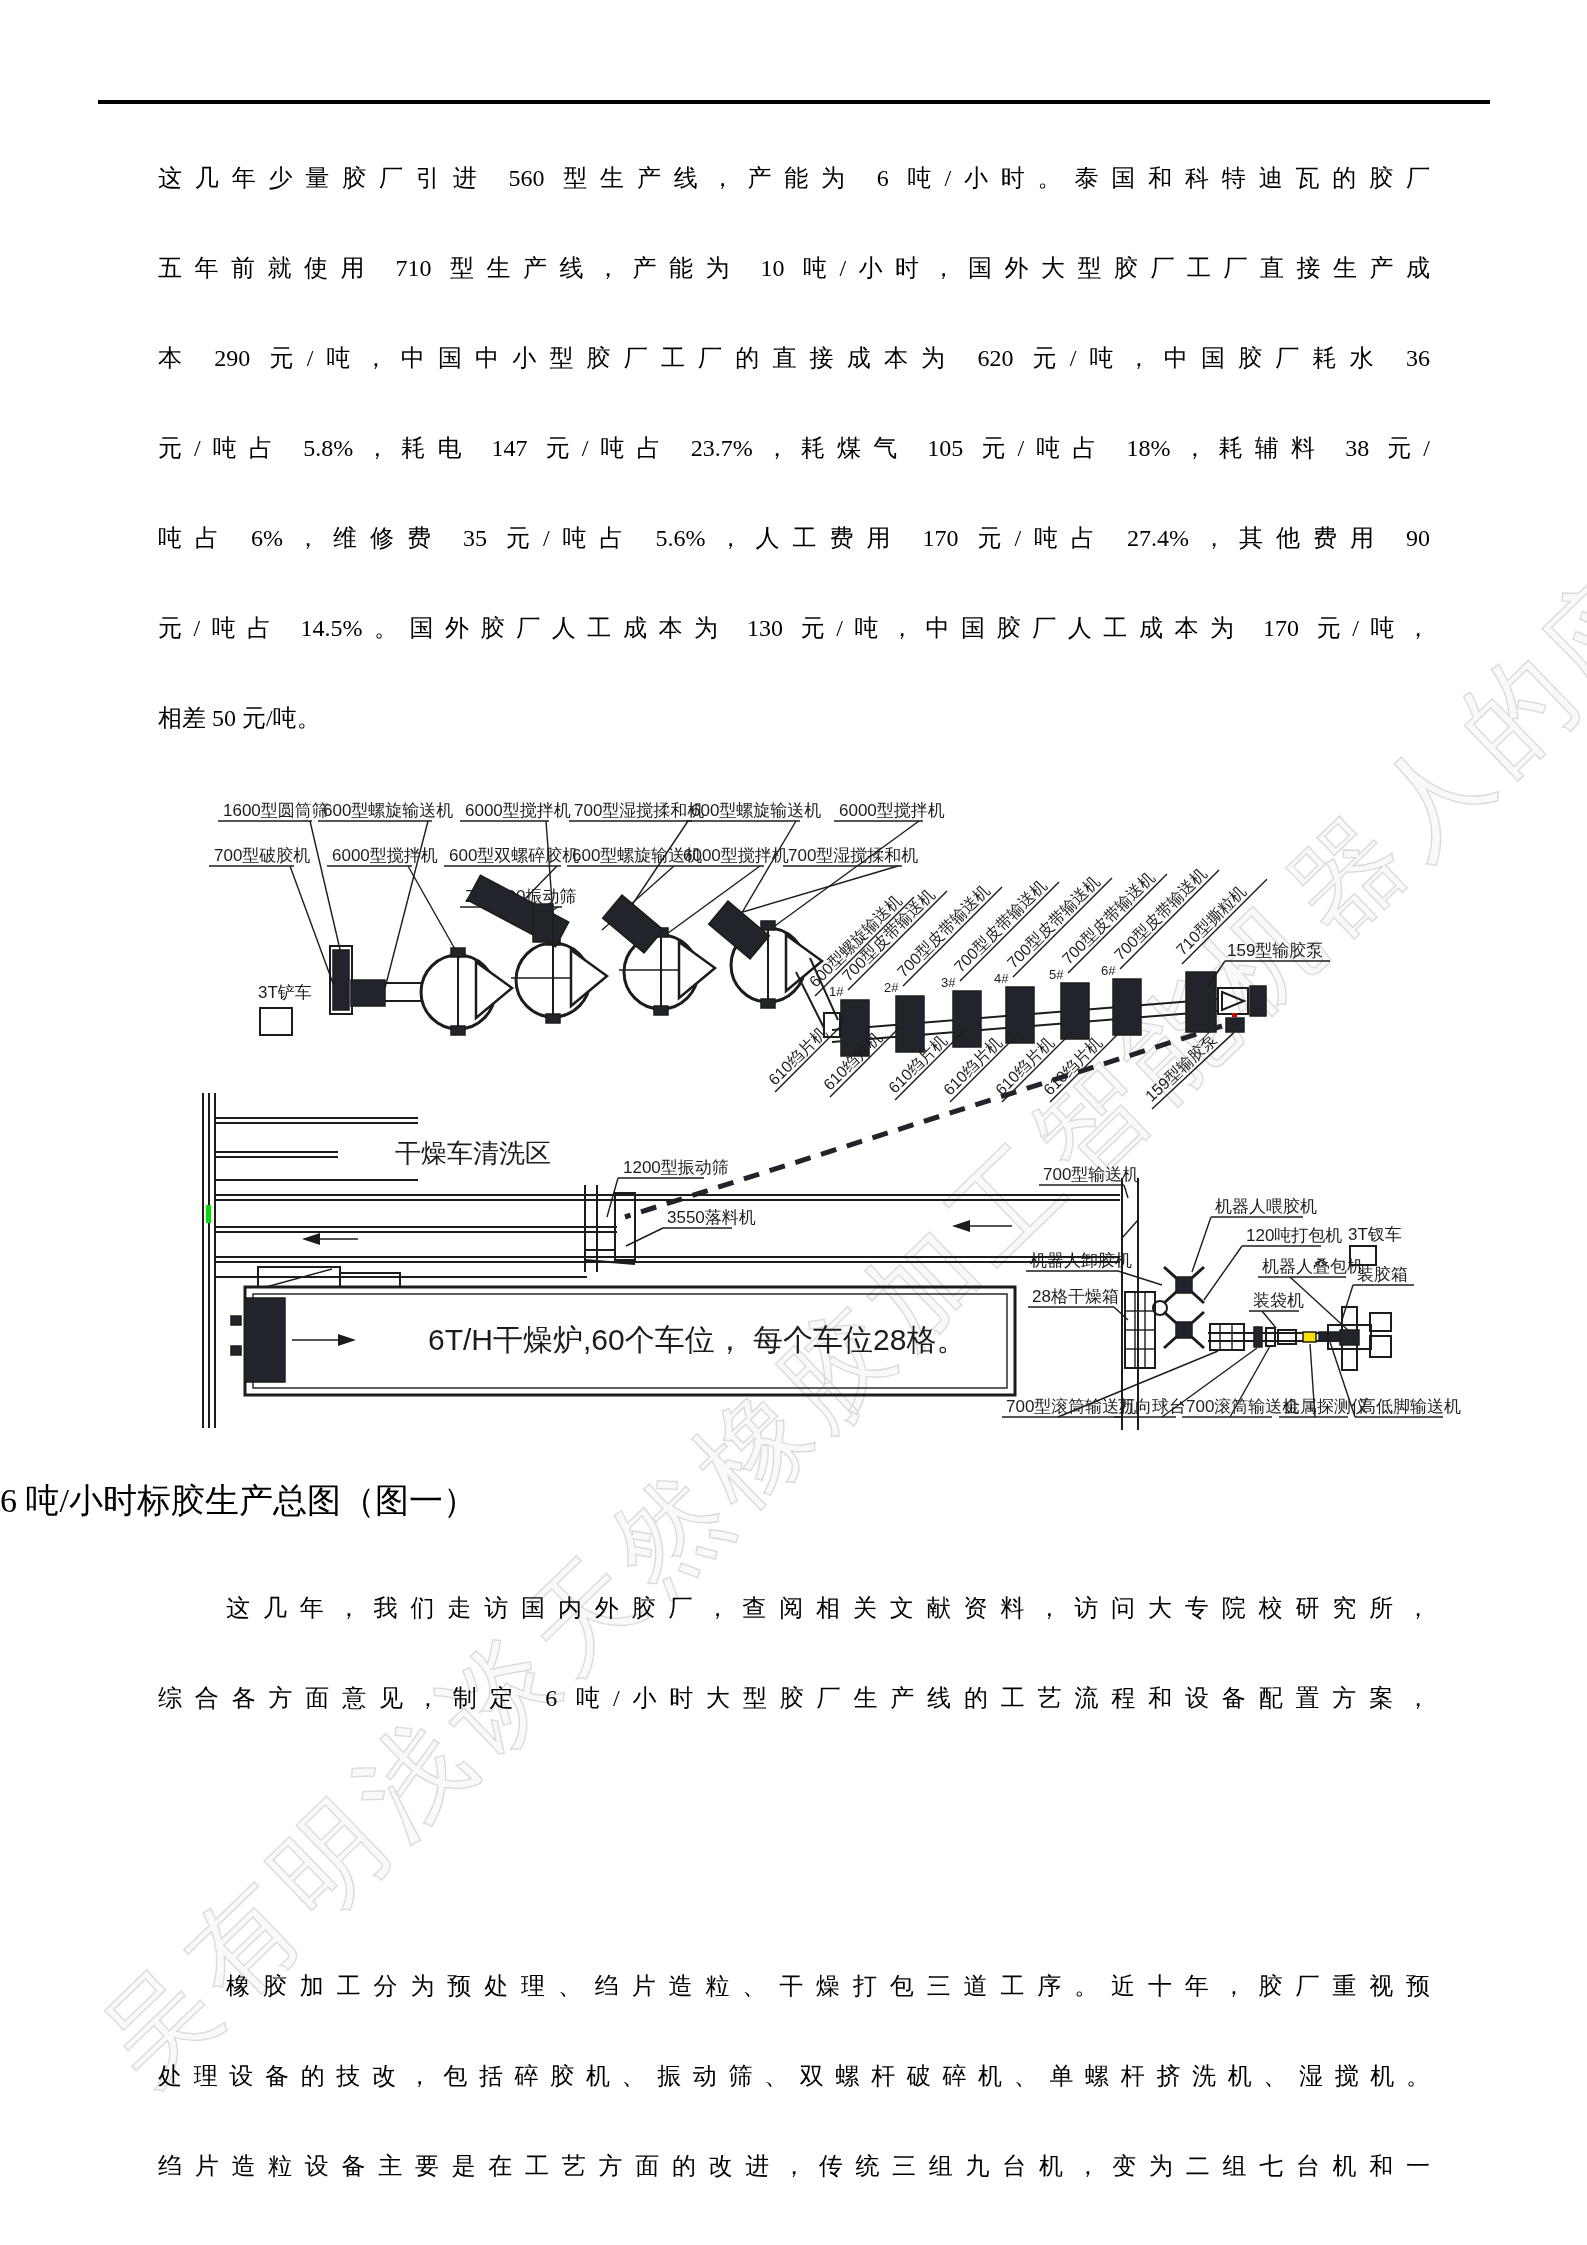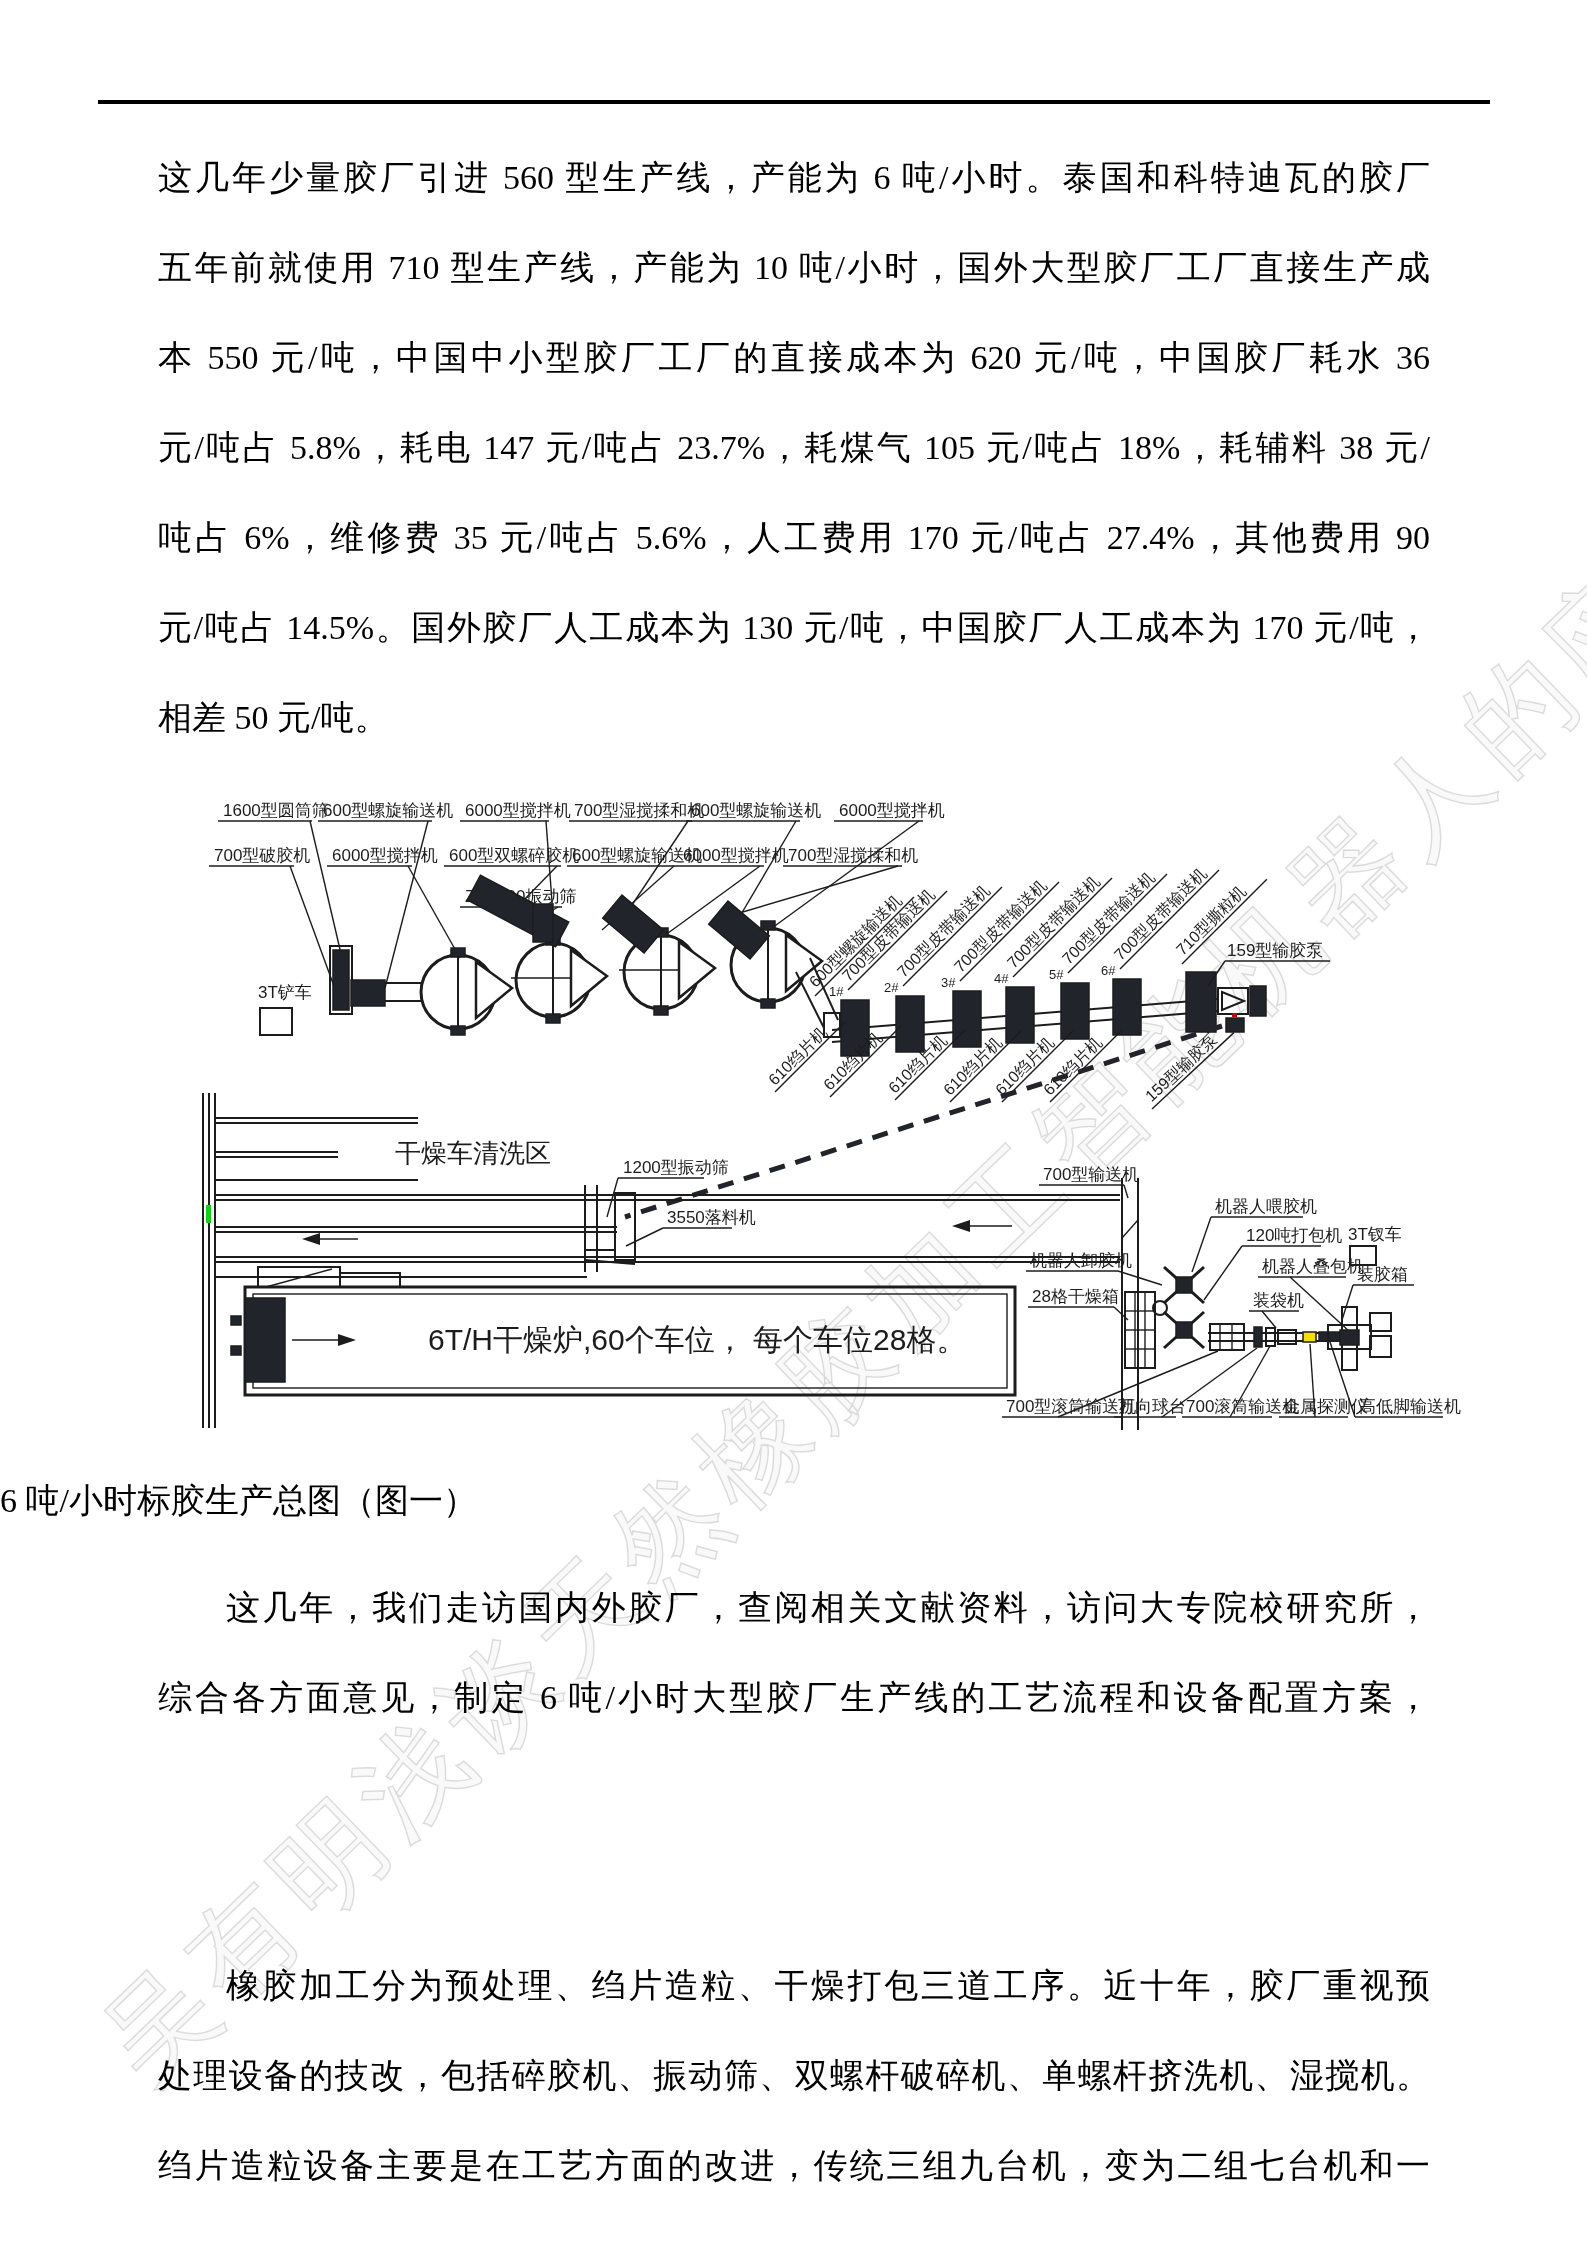--- a/index.html
+++ b/index.html
@@ -4,21 +4,21 @@
 <style>
   html,body{margin:0;padding:0;background:#fff;}
   .page{position:relative;width:1587px;height:2245px;background:#fff;overflow:hidden;
         font-family:"Liberation Serif","DejaVu Serif",serif;color:#000;}
   .toprule{position:absolute;left:98px;top:100px;width:1392px;height:4px;background:#000;}
   .watermark{position:absolute;left:70px;top:2010px;transform:rotate(-44deg);transform-origin:0 0;
         font-size:108px;letter-spacing:10px;white-space:nowrap;color:rgba(0,0,0,0.025);
         -webkit-text-stroke:1.5px rgba(0,0,0,0.13);z-index:0;pointer-events:none;
         font-family:"Liberation Serif","DejaVu Serif",serif;}
   .bodytext{position:absolute;left:158px;width:1272px;z-index:1;}
-  .line{height:90px;line-height:90px;font-size:34px;white-space:nowrap;}
+  .line{height:90px;line-height:90px;font-size:24px;white-space:nowrap;}
   .jline{white-space:normal;text-align:justify;text-align-last:justify;}
   .ind{text-indent:68px;}
   .caption{position:absolute;left:0;top:1478px;width:1587px;text-align:left;
         font-size:34px;z-index:1;}
   .diagram{position:absolute;left:170px;top:780px;z-index:1;}
   svg text{fill:#1c1c1c;font-family:"Liberation Sans","DejaVu Sans",sans-serif;font-size:17px;}
   svg .t16{font-size:16px;} svg .t13{font-size:13px;}
   .s{stroke:#1c1c1c;stroke-width:2;fill:none;}
   .s3{stroke:#1c1c1c;stroke-width:3;fill:none;}
   .sf{stroke:#1c1c1c;stroke-width:1.5;fill:#22242c;}
@@ -29,21 +29,21 @@
 </head>
 <body>
 
 <div class="page">
   <div class="toprule"></div>
   <div class="watermark">吴有明浅谈天然橡胶加工智能机器人的应用</div>
 
   <div class="bodytext" style="top:133px;">
     <div class="line jline">这几年少量胶厂引进 560 型生产线，产能为 6 吨/小时。泰国和科特迪瓦的胶厂</div>
     <div class="line jline">五年前就使用 710 型生产线，产能为 10 吨/小时，国外大型胶厂工厂直接生产成</div>
-    <div class="line jline">本 550 元/吨，中国中小型胶厂工厂的直接成本为 620 元/吨，中国胶厂耗水 36</div>
+    <div class="line jline">本 290 元/吨，中国中小型胶厂工厂的直接成本为 620 元/吨，中国胶厂耗水 36</div>
     <div class="line jline">元/吨占 5.8%，耗电 147 元/吨占 23.7%，耗煤气 105 元/吨占 18%，耗辅料 38 元/</div>
     <div class="line jline">吨占 6%，维修费 35 元/吨占 5.6%，人工费用 170 元/吨占 27.4%，其他费用 90</div>
     <div class="line jline">元/吨占 14.5%。国外胶厂人工成本为 130 元/吨，中国胶厂人工成本为 170 元/吨，</div>
     <div class="line">相差 50 元/吨。</div>
   </div>
 
   <svg class="diagram" width="1350" height="665" viewBox="0 0 1350 665">
 
     <g>
       <text x="53" y="36">1600型圆筒筛</text>

